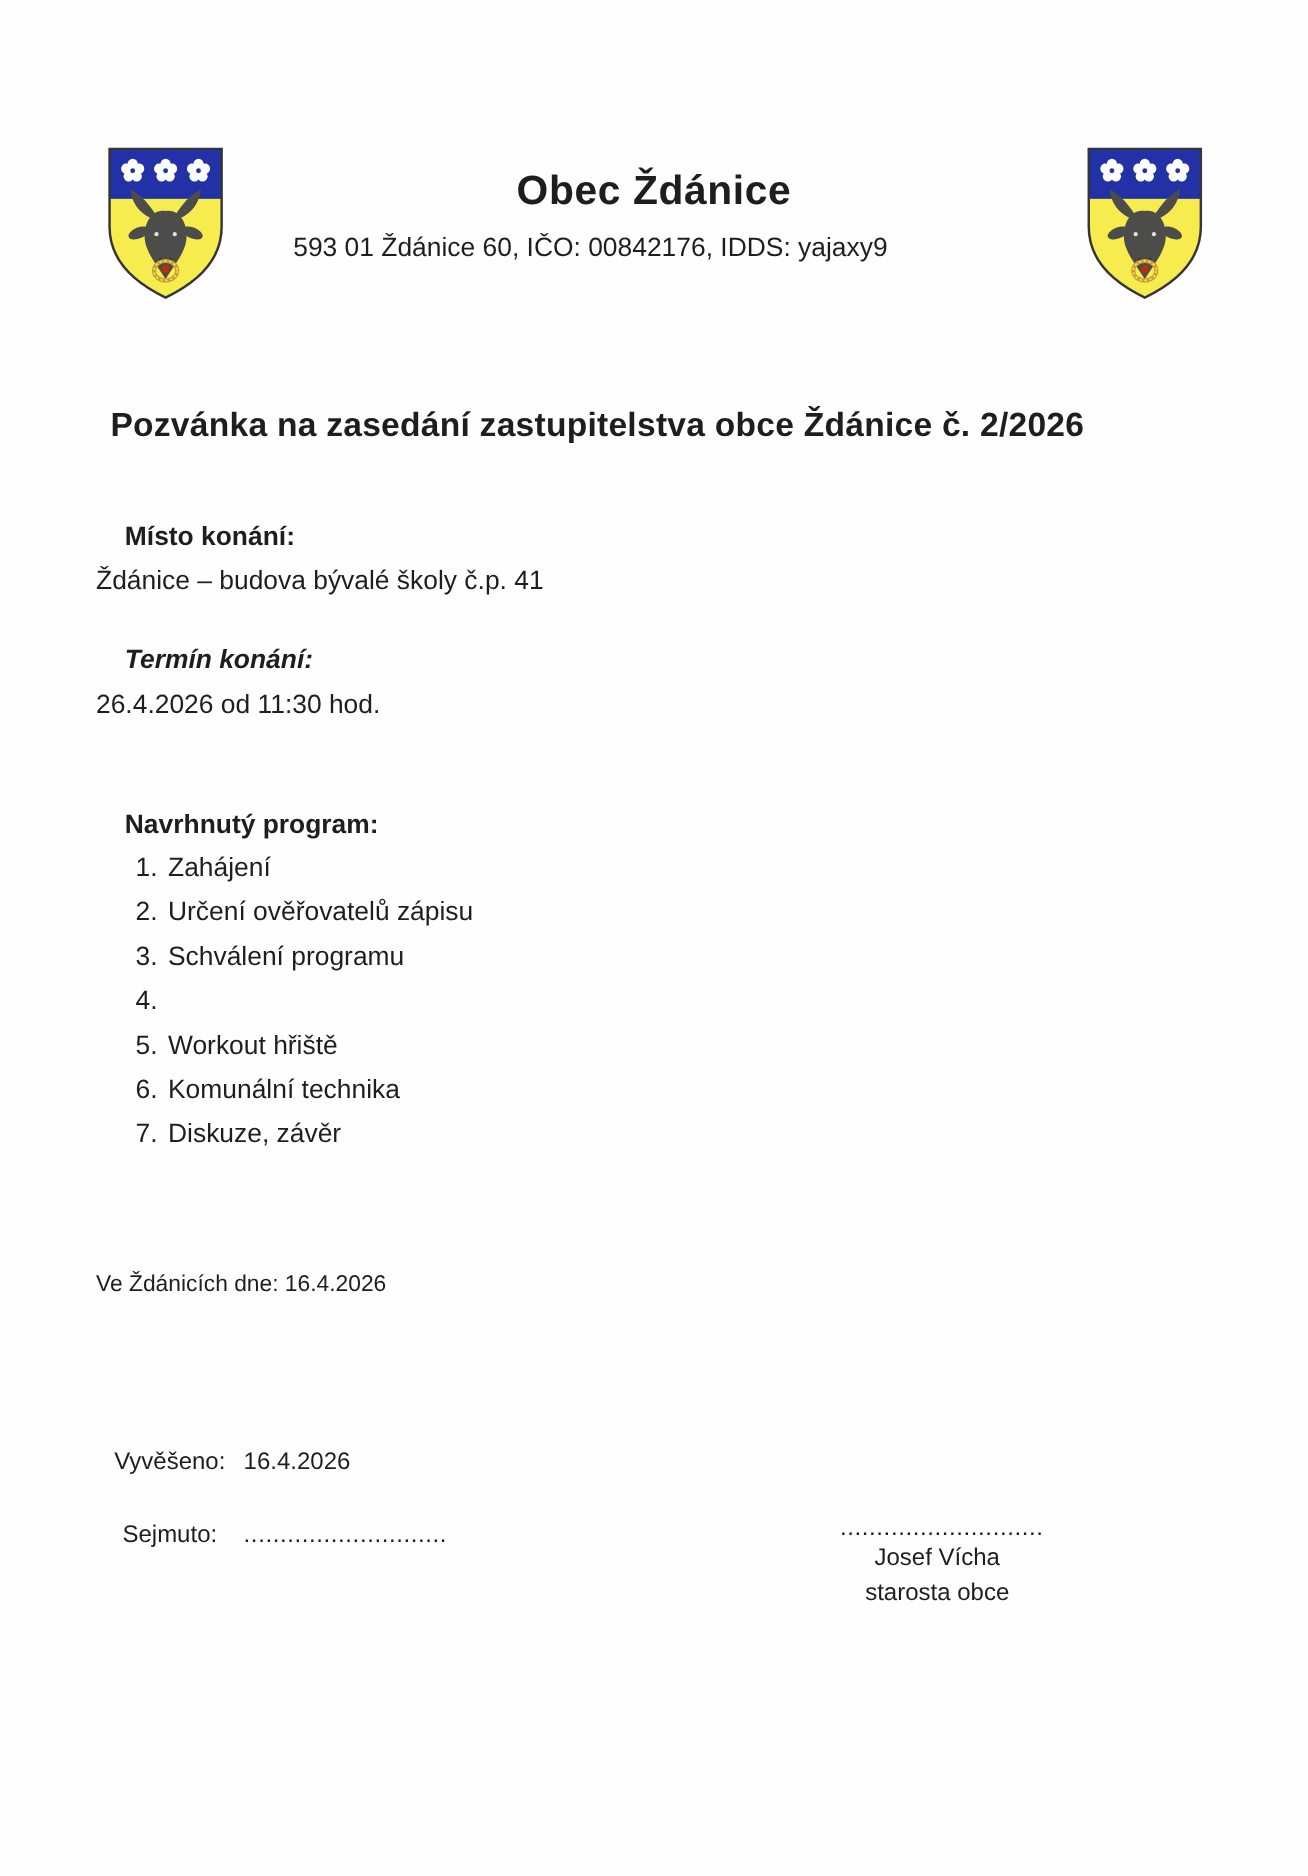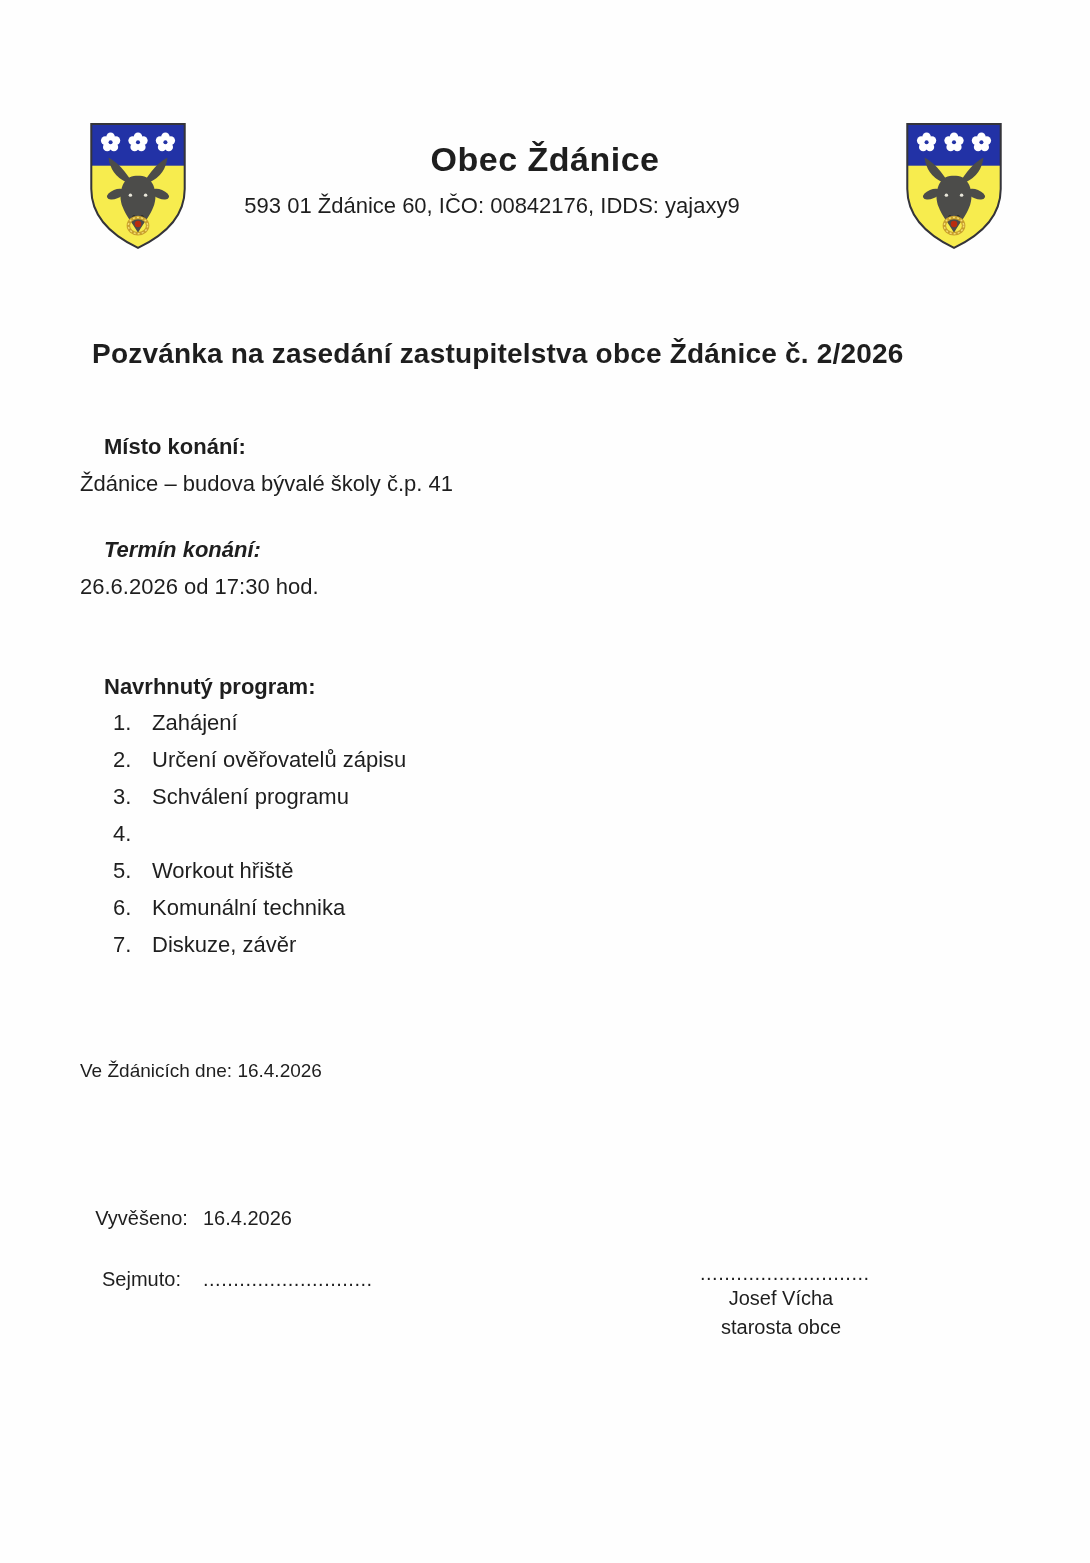--- a/index.html
+++ b/index.html
@@ -95,21 +95,20 @@
     display: flex;
     height: 37px;
     line-height: 30px;
     align-items: flex-start;
   }
   .program-item .num {
     width: 27px;
     text-align: left;
   }
   .program-item .txt {
-    margin-left: 12px;
   }
 
   
   .dated-line {
     position: absolute;
     top: 1060px; left: 80px;
     font-size: 19px;
   }
   .posted-row, .removed-row {
     position: absolute;
@@ -189,21 +188,21 @@
   <svg class="coa coa-right" viewBox="0 0 100 130" aria-hidden="true">
     <use href="#coa-art"></use>
   </svg>
 
   <h1 class="main-heading">Pozvánka na zasedání zastupitelstva obce Ždánice č. 2/2026</h1>
 
   <div class="label misto-label">Místo konání:</div>
   <div class="value misto-value">Ždánice – budova bývalé školy č.p. 41</div>
 
   <div class="label termin-label">Termín konání:</div>
-  <div class="value termin-value">26.6.2026 od 17:30 hod.</div>
+  <div class="value termin-value">26.4.2026 od 11:30 hod.</div>
 
   <div class="label program-label">Navrhnutý program:</div>
   <ol class="program-list">
     <li class="program-item">
       <span class="num">1.</span>
       <span class="txt">Zahájení</span>
     </li>
     <li class="program-item">
       <span class="num">2.</span>
       <span class="txt">Určení ověřovatelů zápisu</span>

